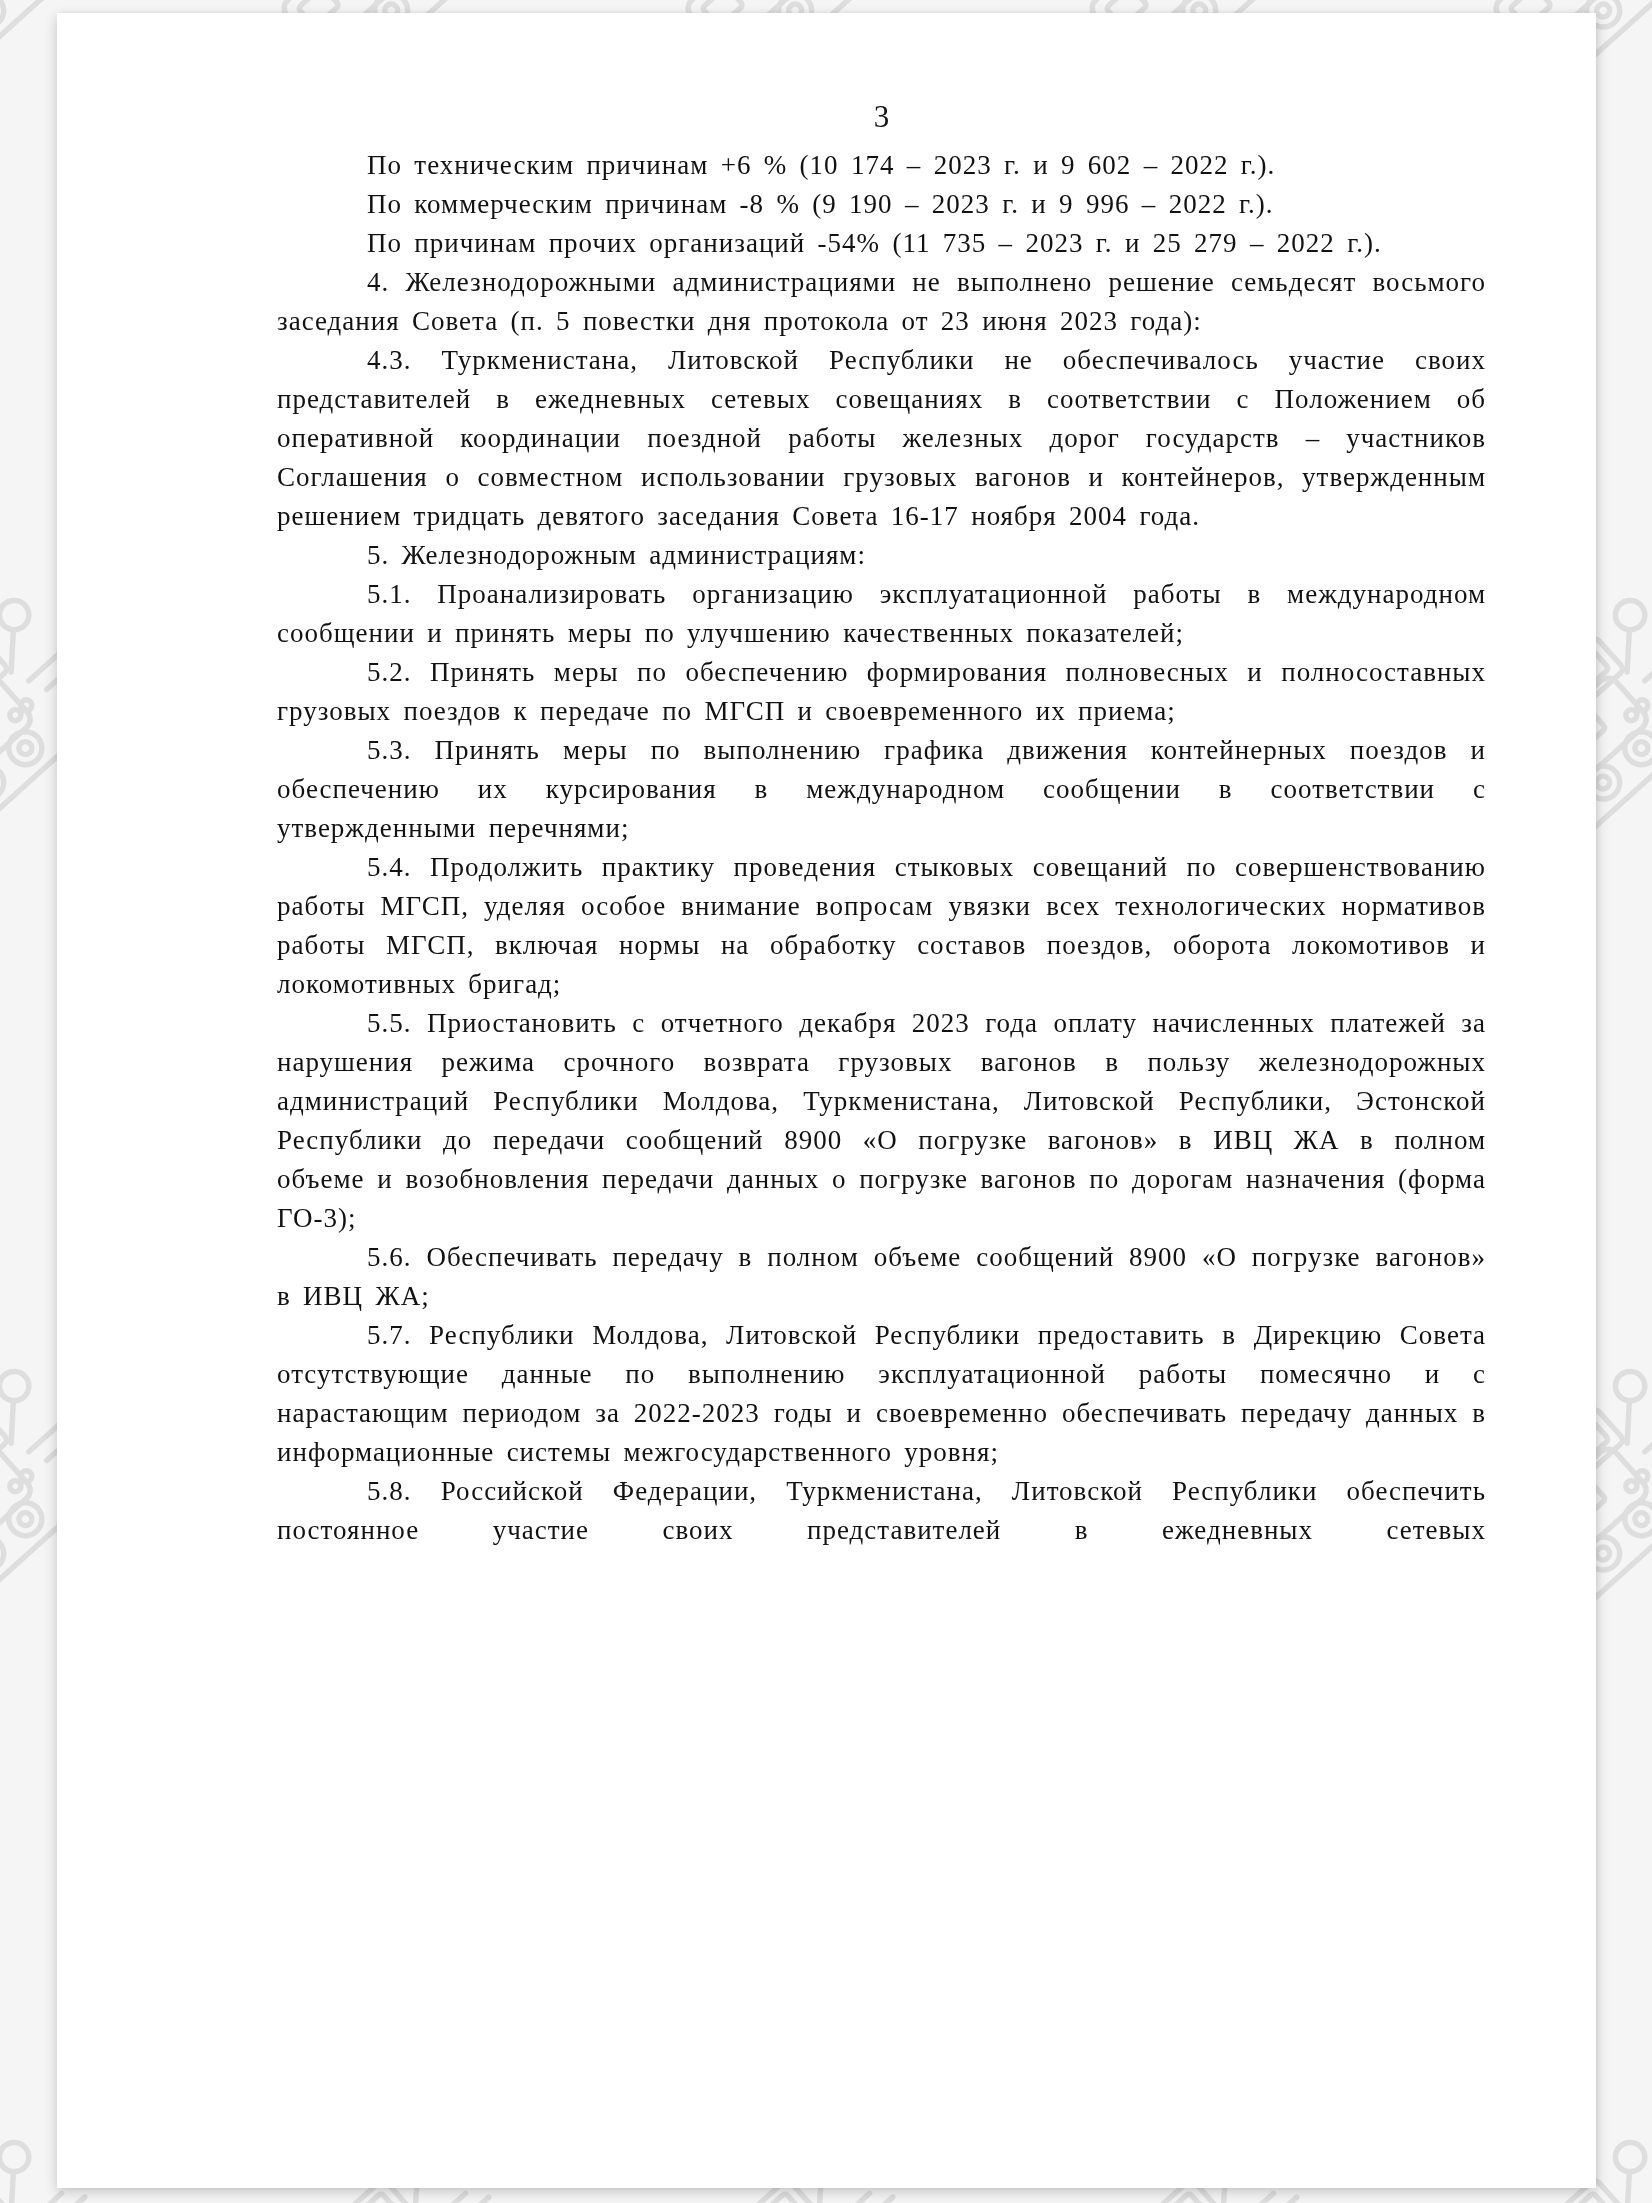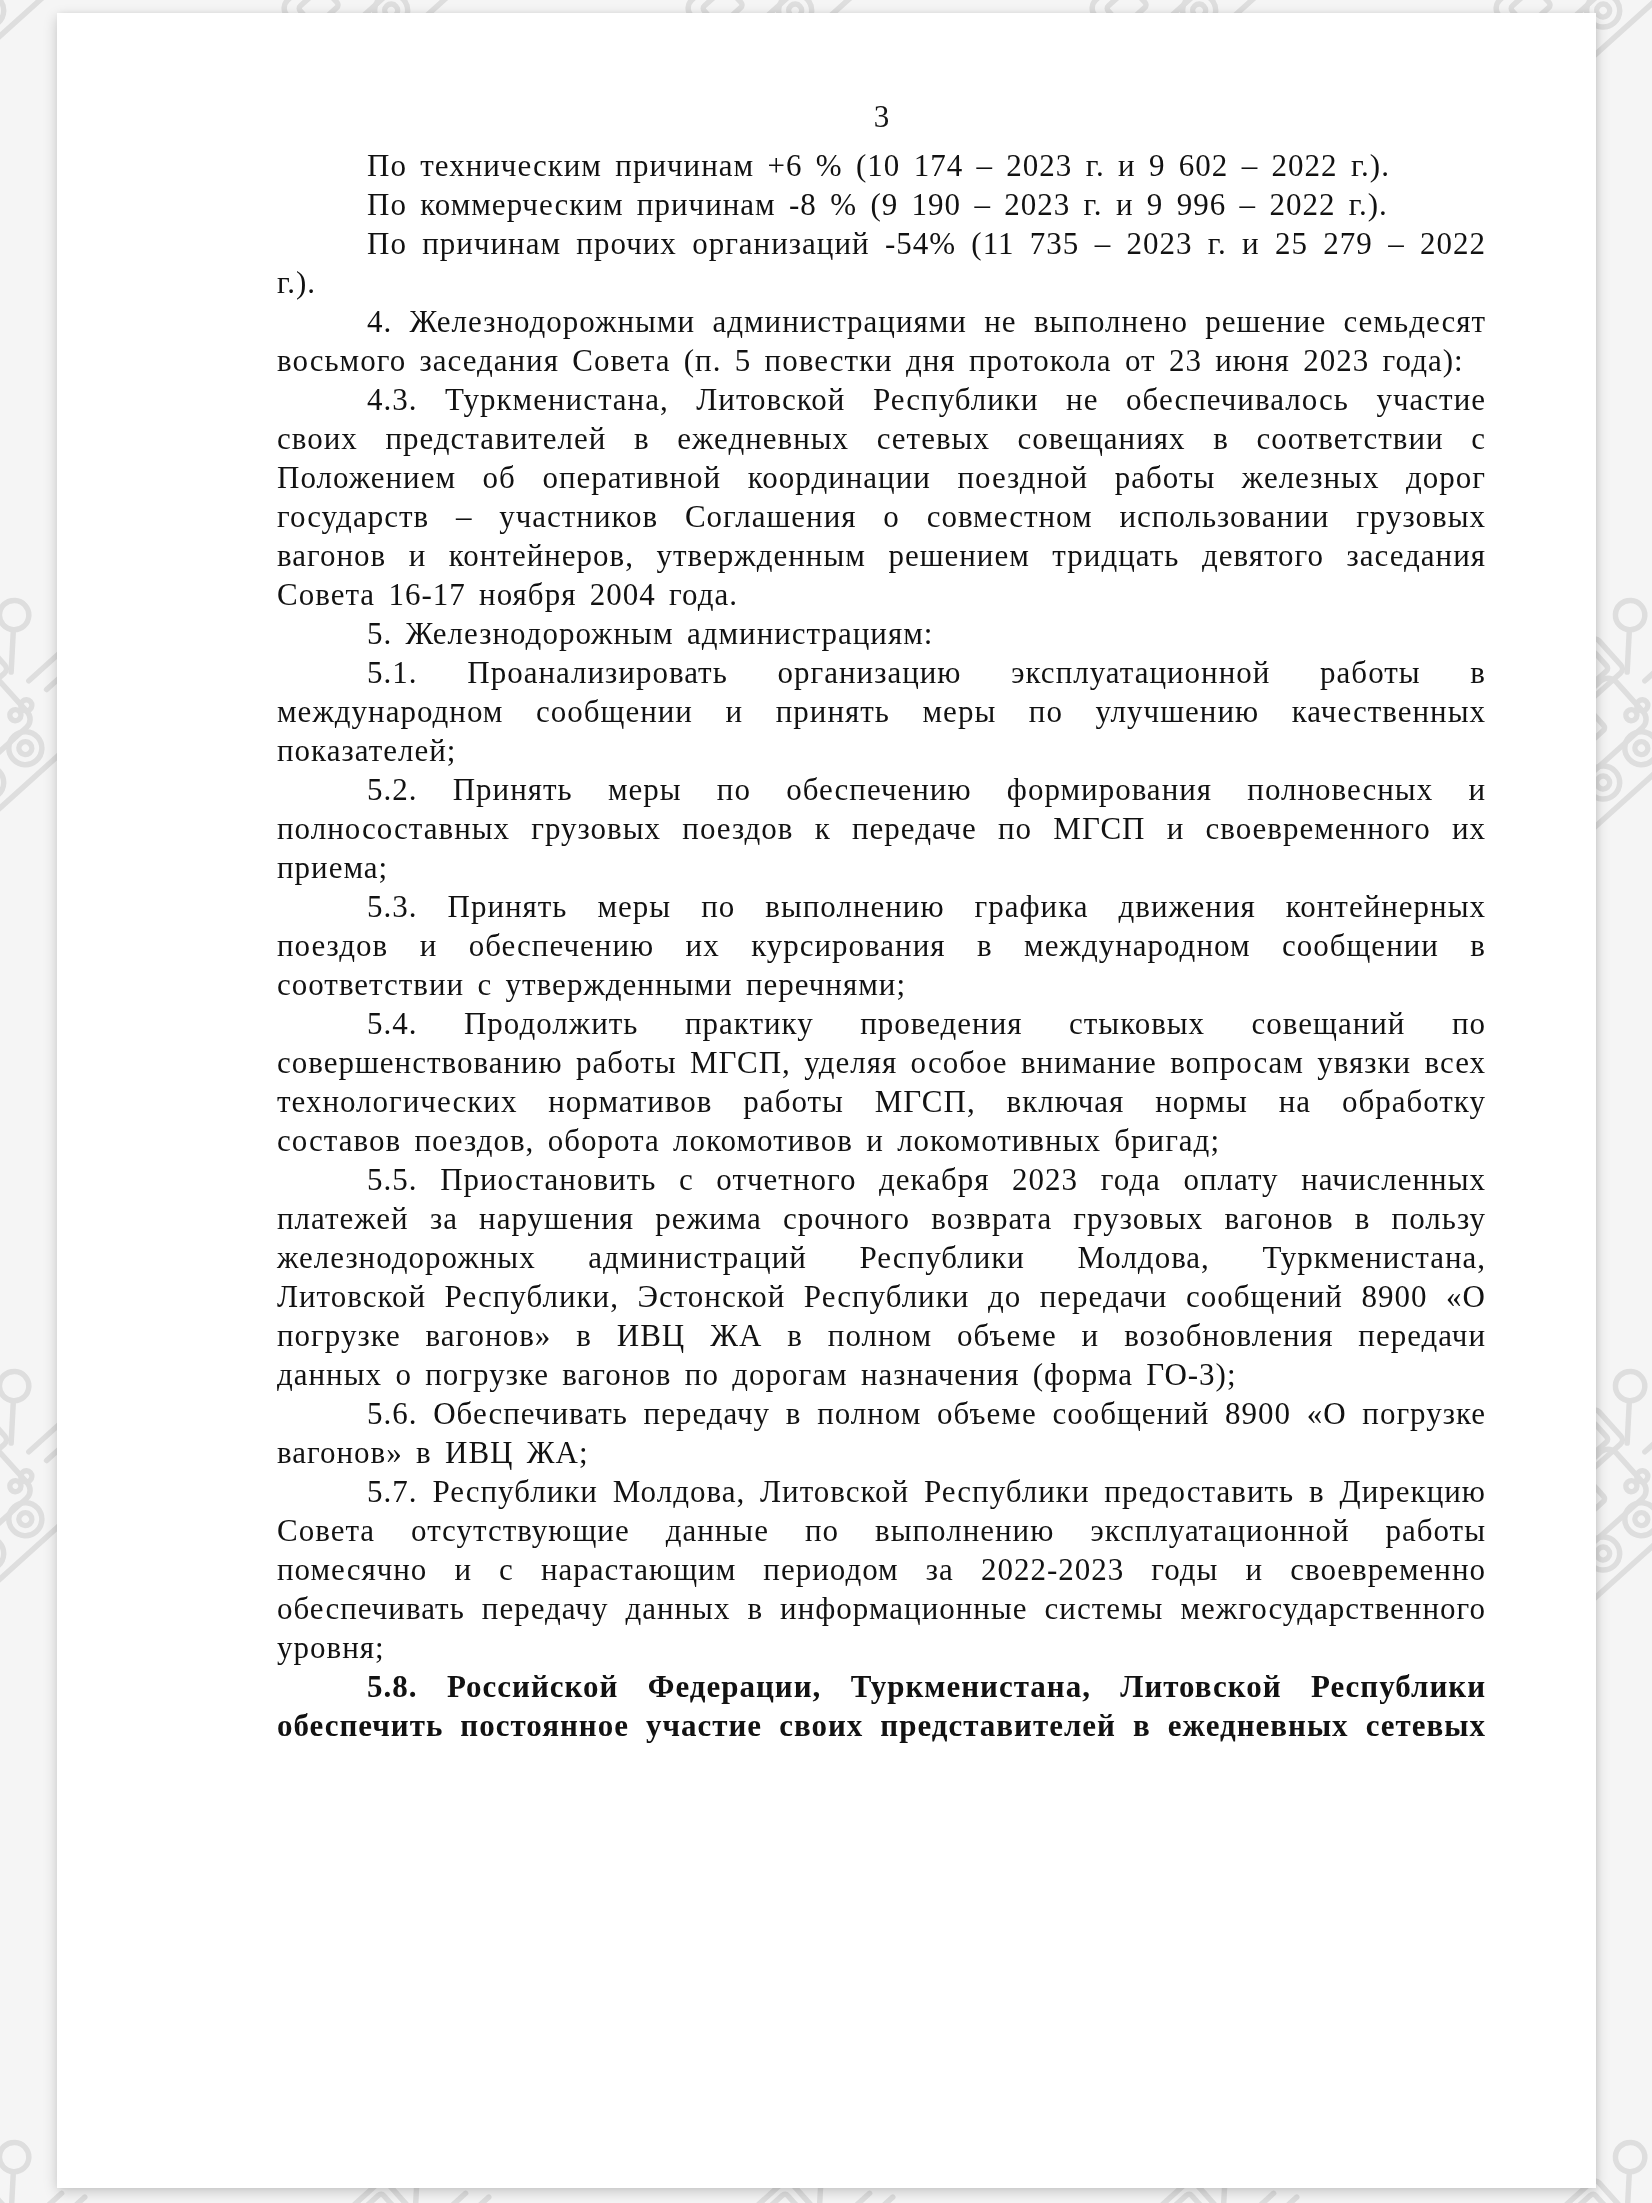--- a/index.html
+++ b/index.html
@@ -42,35 +42,34 @@
   }
   .page-number {
     margin-top: 84px;
     text-align: center;
     font-size: 31px;
     line-height: 39px;
     color: #161616;
   }
   .doc-content {
     margin-top: 10px;
-    font-size: 31px;
+    font-size: 27px;
     line-height: 39px;
     color: #121212;
     text-align: justify;
     letter-spacing: 1px;
     word-spacing: 4.6px;
   }
   .doc-content p {
     margin: 0;
     padding: 0;
     text-indent: 90px;
   }
   .doc-content p.continued {
     text-align-last: justify;
-    font-weight: bold;
   }
 </style>
 </head>
 <body>
 
 <div id="watermark-layer">
     <div class="wm" style="left: -147px; top: -138px;">
   <svg viewBox="0 0 145 105" fill="none" xmlns="http://www.w3.org/2000/svg" stroke="#dcdcdc" stroke-width="3" stroke-linecap="round" stroke-linejoin="round">
 
     <rect x="10" y="32" width="86" height="34" rx="6"></rect>

